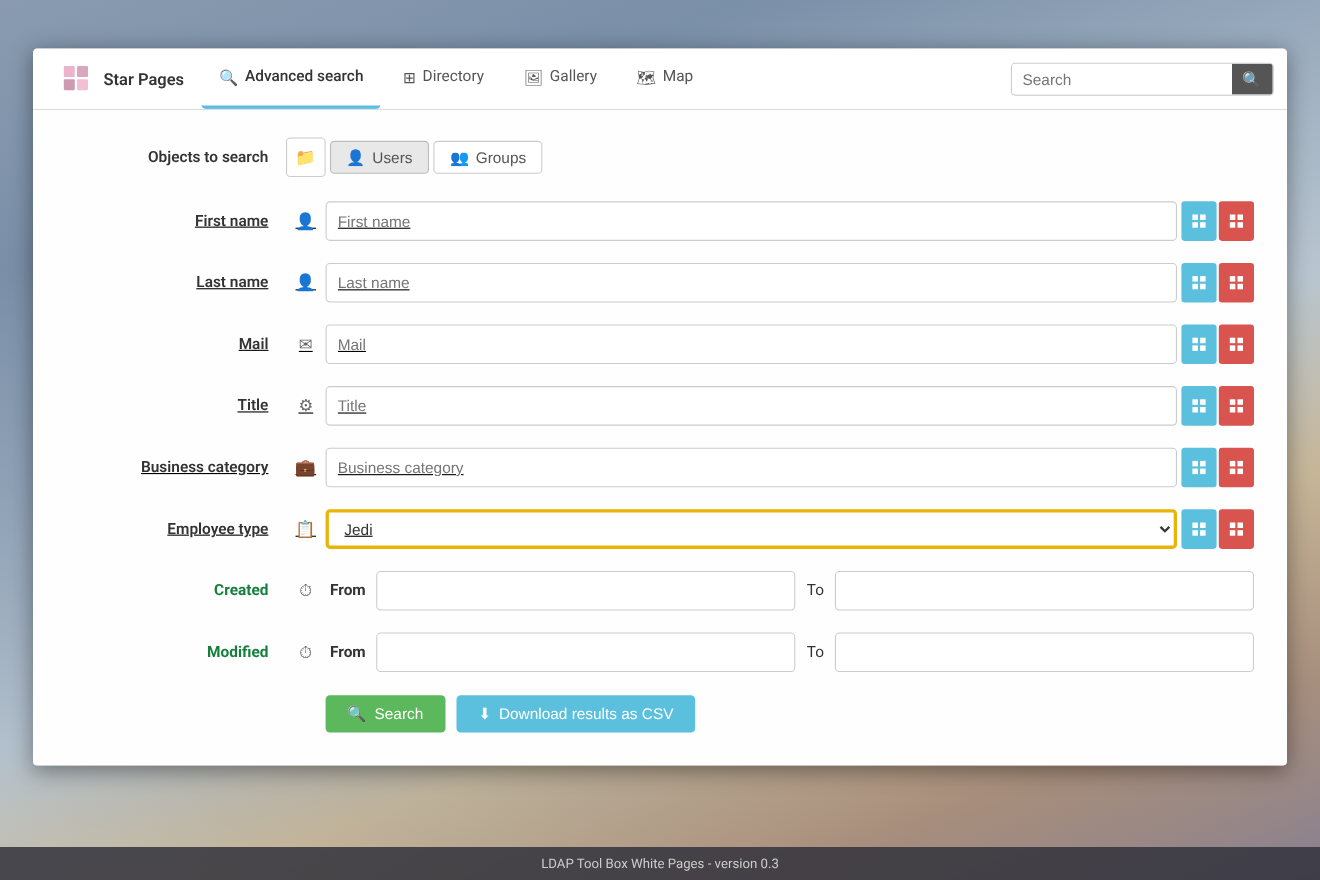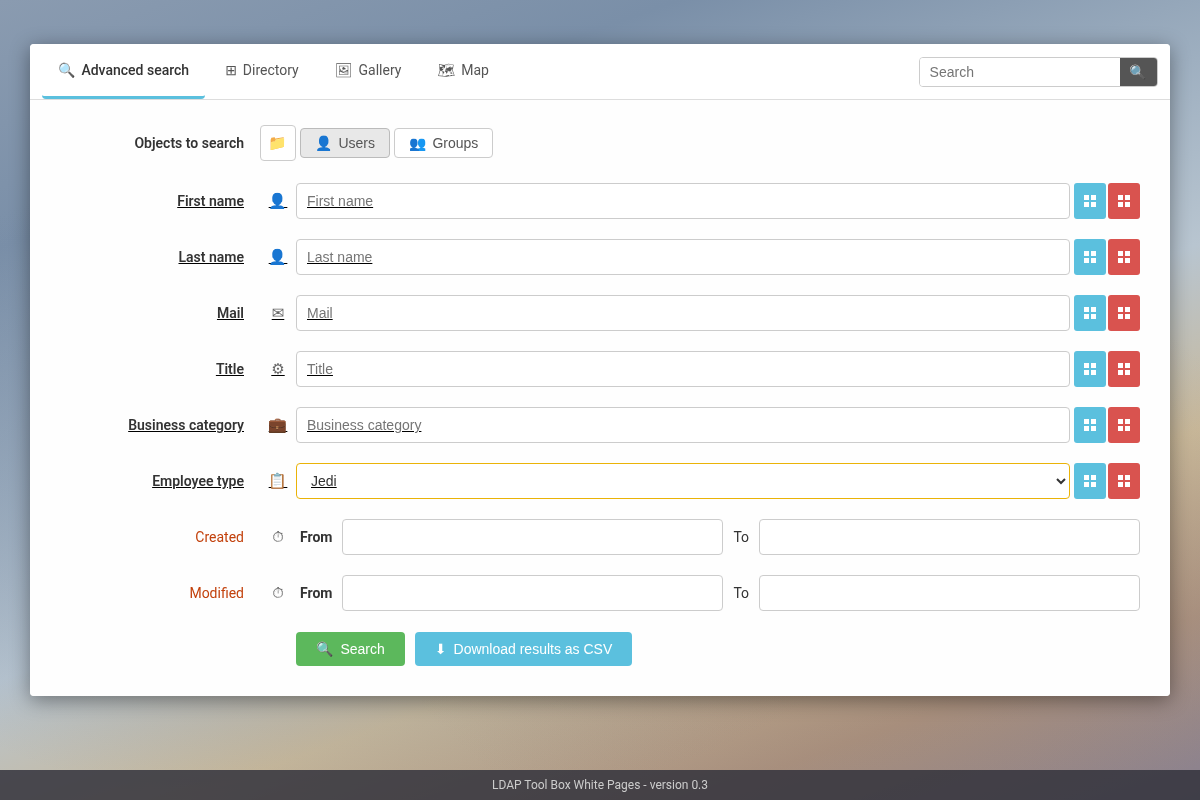--- a/index.html
+++ b/index.html
@@ -196,21 +196,21 @@
       font-size: 14px;
       color: #999;
       background: #fff;
       outline: none;
     }
 
     .form-select {
       flex: 1;
       height: 36px;
       padding: 0 10px;
-      border: 1px solid #eab308;
+      border: 3px solid #eab308;
       border-radius: 4px;
       font-size: 14px;
       color: #333;
       background: #fff;
       outline: none;
       appearance: auto;
     }
 
     .btn-cyan {
       width: 32px;
@@ -305,23 +305,23 @@
       display: flex;
       align-items: center;
       margin-bottom: 10px;
       min-height: 46px;
     }
 
     .date-label {
       width: 200px;
       text-align: right;
       padding-right: 16px;
-      font-weight: 400;
-      font-size: 14px;
-      color: #c2410c;
+      font-weight: 700;
+      font-size: 14px;
+      color: #15803d;
       flex-shrink: 0;
     }
 
     .date-icon {
       width: 36px;
       height: 36px;
       display: flex;
       align-items: center;
       justify-content: center;
       color: #666;
@@ -399,20 +399,31 @@
   </style>
 </head>
 <body>
 
 <div class="bg-image"></div>
 <div class="bg-overlay"></div>
 
 <div class="main-container">
 
   <nav class="navbar">
+    <div class="nav-brand">
+      <div class="brand-icon">
+        <svg width="28" height="28" viewBox="0 0 28 28" fill="none">
+          <rect x="2" y="2" width="10" height="10" rx="1" fill="#e8a0c0" opacity="0.8"></rect>
+          <rect x="14" y="2" width="10" height="10" rx="1" fill="#d090b0" opacity="0.8"></rect>
+          <rect x="2" y="14" width="10" height="10" rx="1" fill="#c080a0" opacity="0.8"></rect>
+          <rect x="14" y="14" width="10" height="10" rx="1" fill="#f0b0c8" opacity="0.8"></rect>
+        </svg>
+      </div>
+      <span>Star Pages</span>
+    </div>
 
     <a class="nav-tab active">
       <span class="tab-icon">🔍</span>
       <span>Advanced search</span>
     </a>
     <a class="nav-tab">
       <span class="tab-icon">⊞</span>
       <span>Directory</span>
     </a>
     <a class="nav-tab">

